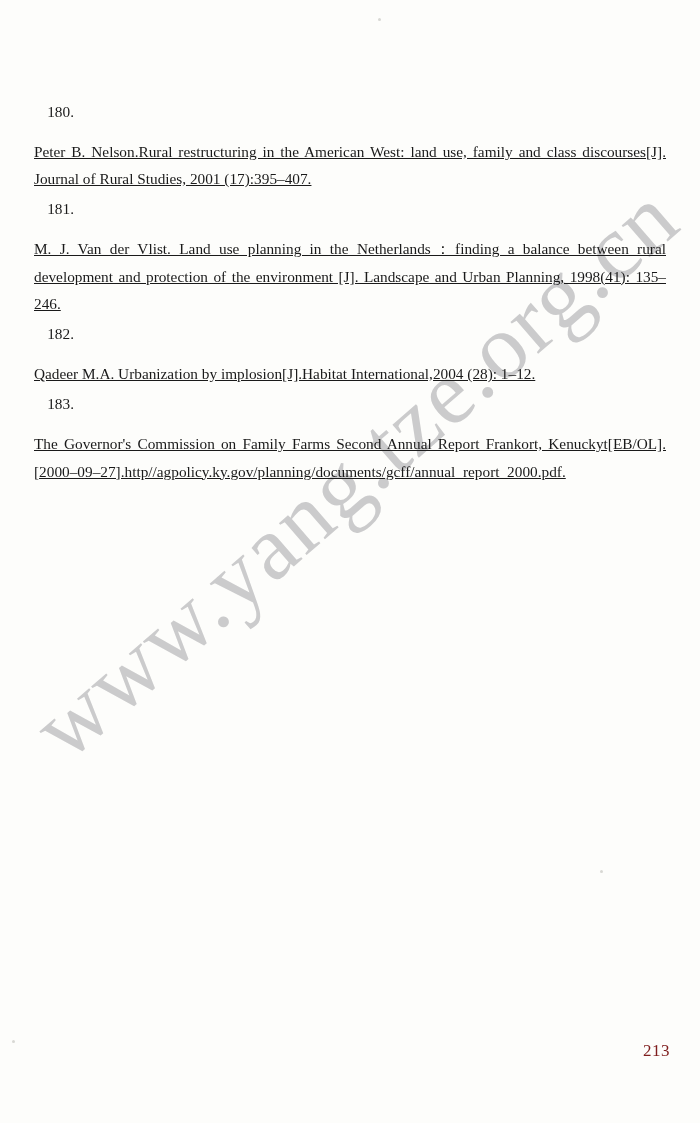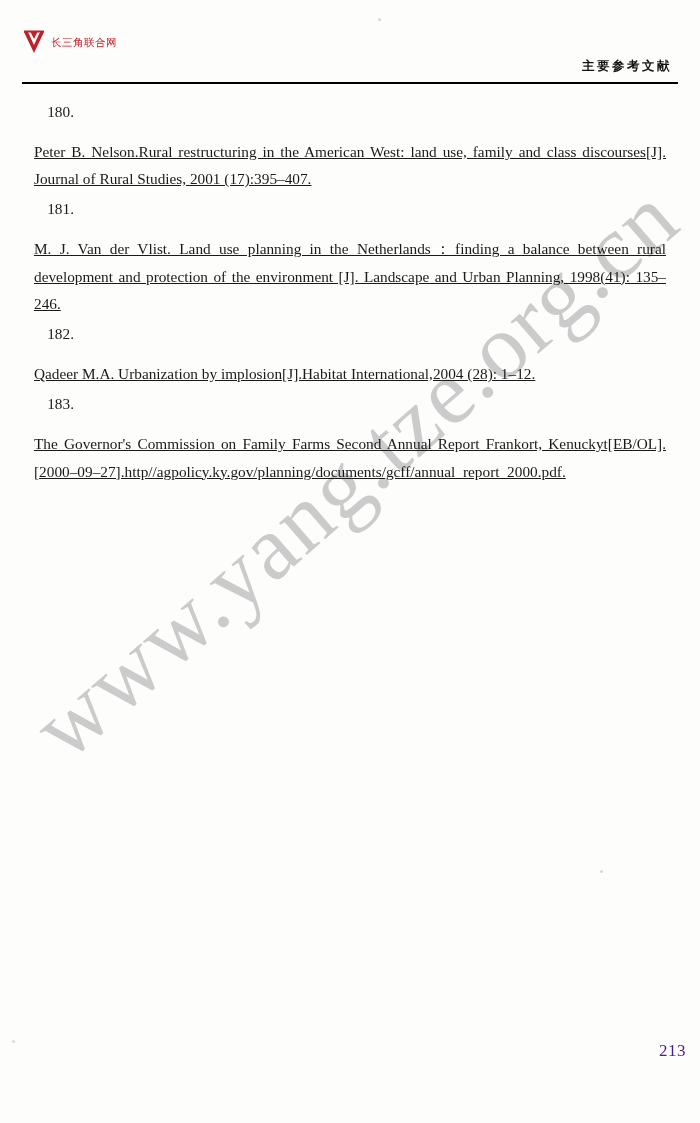--- a/index.html
+++ b/index.html
@@ -121,55 +121,41 @@
     transform: rotate(-41deg);
     transform-origin: left top;
     white-space: nowrap;
     letter-spacing: 2px;
     font-weight: 500;
   }
 
   
   .page-number {
     position: absolute;
-    right: 14px;
+    right: 30px;
     bottom: 62px;
     font-size: 17px;
     letter-spacing: 0.5px;
-    color: #4c1d95;
+    color: #7f1d1d;
   }
 
   
   .edge-dot {
     position: absolute;
     width: 3px;
     height: 3px;
     border-radius: 50%;
     background: #d8d8d4;
   }
 </style>
 </head>
 <body>
 
 <div class="page">
 
-  <div class="header">
-    <div class="logo">
-      <span class="logo-mark">
-        <svg width="24" height="26" viewBox="0 0 24 26">
-          <path d="M2 2 L12 23 L22 2 L18 2 L12 15 L6 2 Z" fill="#c0202a"></path>
-          <path d="M8.5 2 L12 9 L15.5 2 Z" fill="#c0202a"></path>
-          <rect x="2" y="0.5" width="20" height="2" fill="#c0202a"></rect>
-        </svg>
-      </span>
-      <span class="logo-text">长三角联合网</span>
-    </div>
-    <div class="header-title">主要参考文献</div>
-    <div class="header-rule"></div>
-  </div>
 
   <div class="watermark">
     <div class="wm-text">www.yang.tze.org.cn</div>
   </div>
 
   <div class="content">
 
     <div class="ref">
       <div class="ref-num">180.</div>
       <div class="ref-text">Peter B. Nelson.Rural restructuring in the American West: land use, family and class discourses[J]. Journal of Rural Studies, 2001 (17):395–407.</div>

